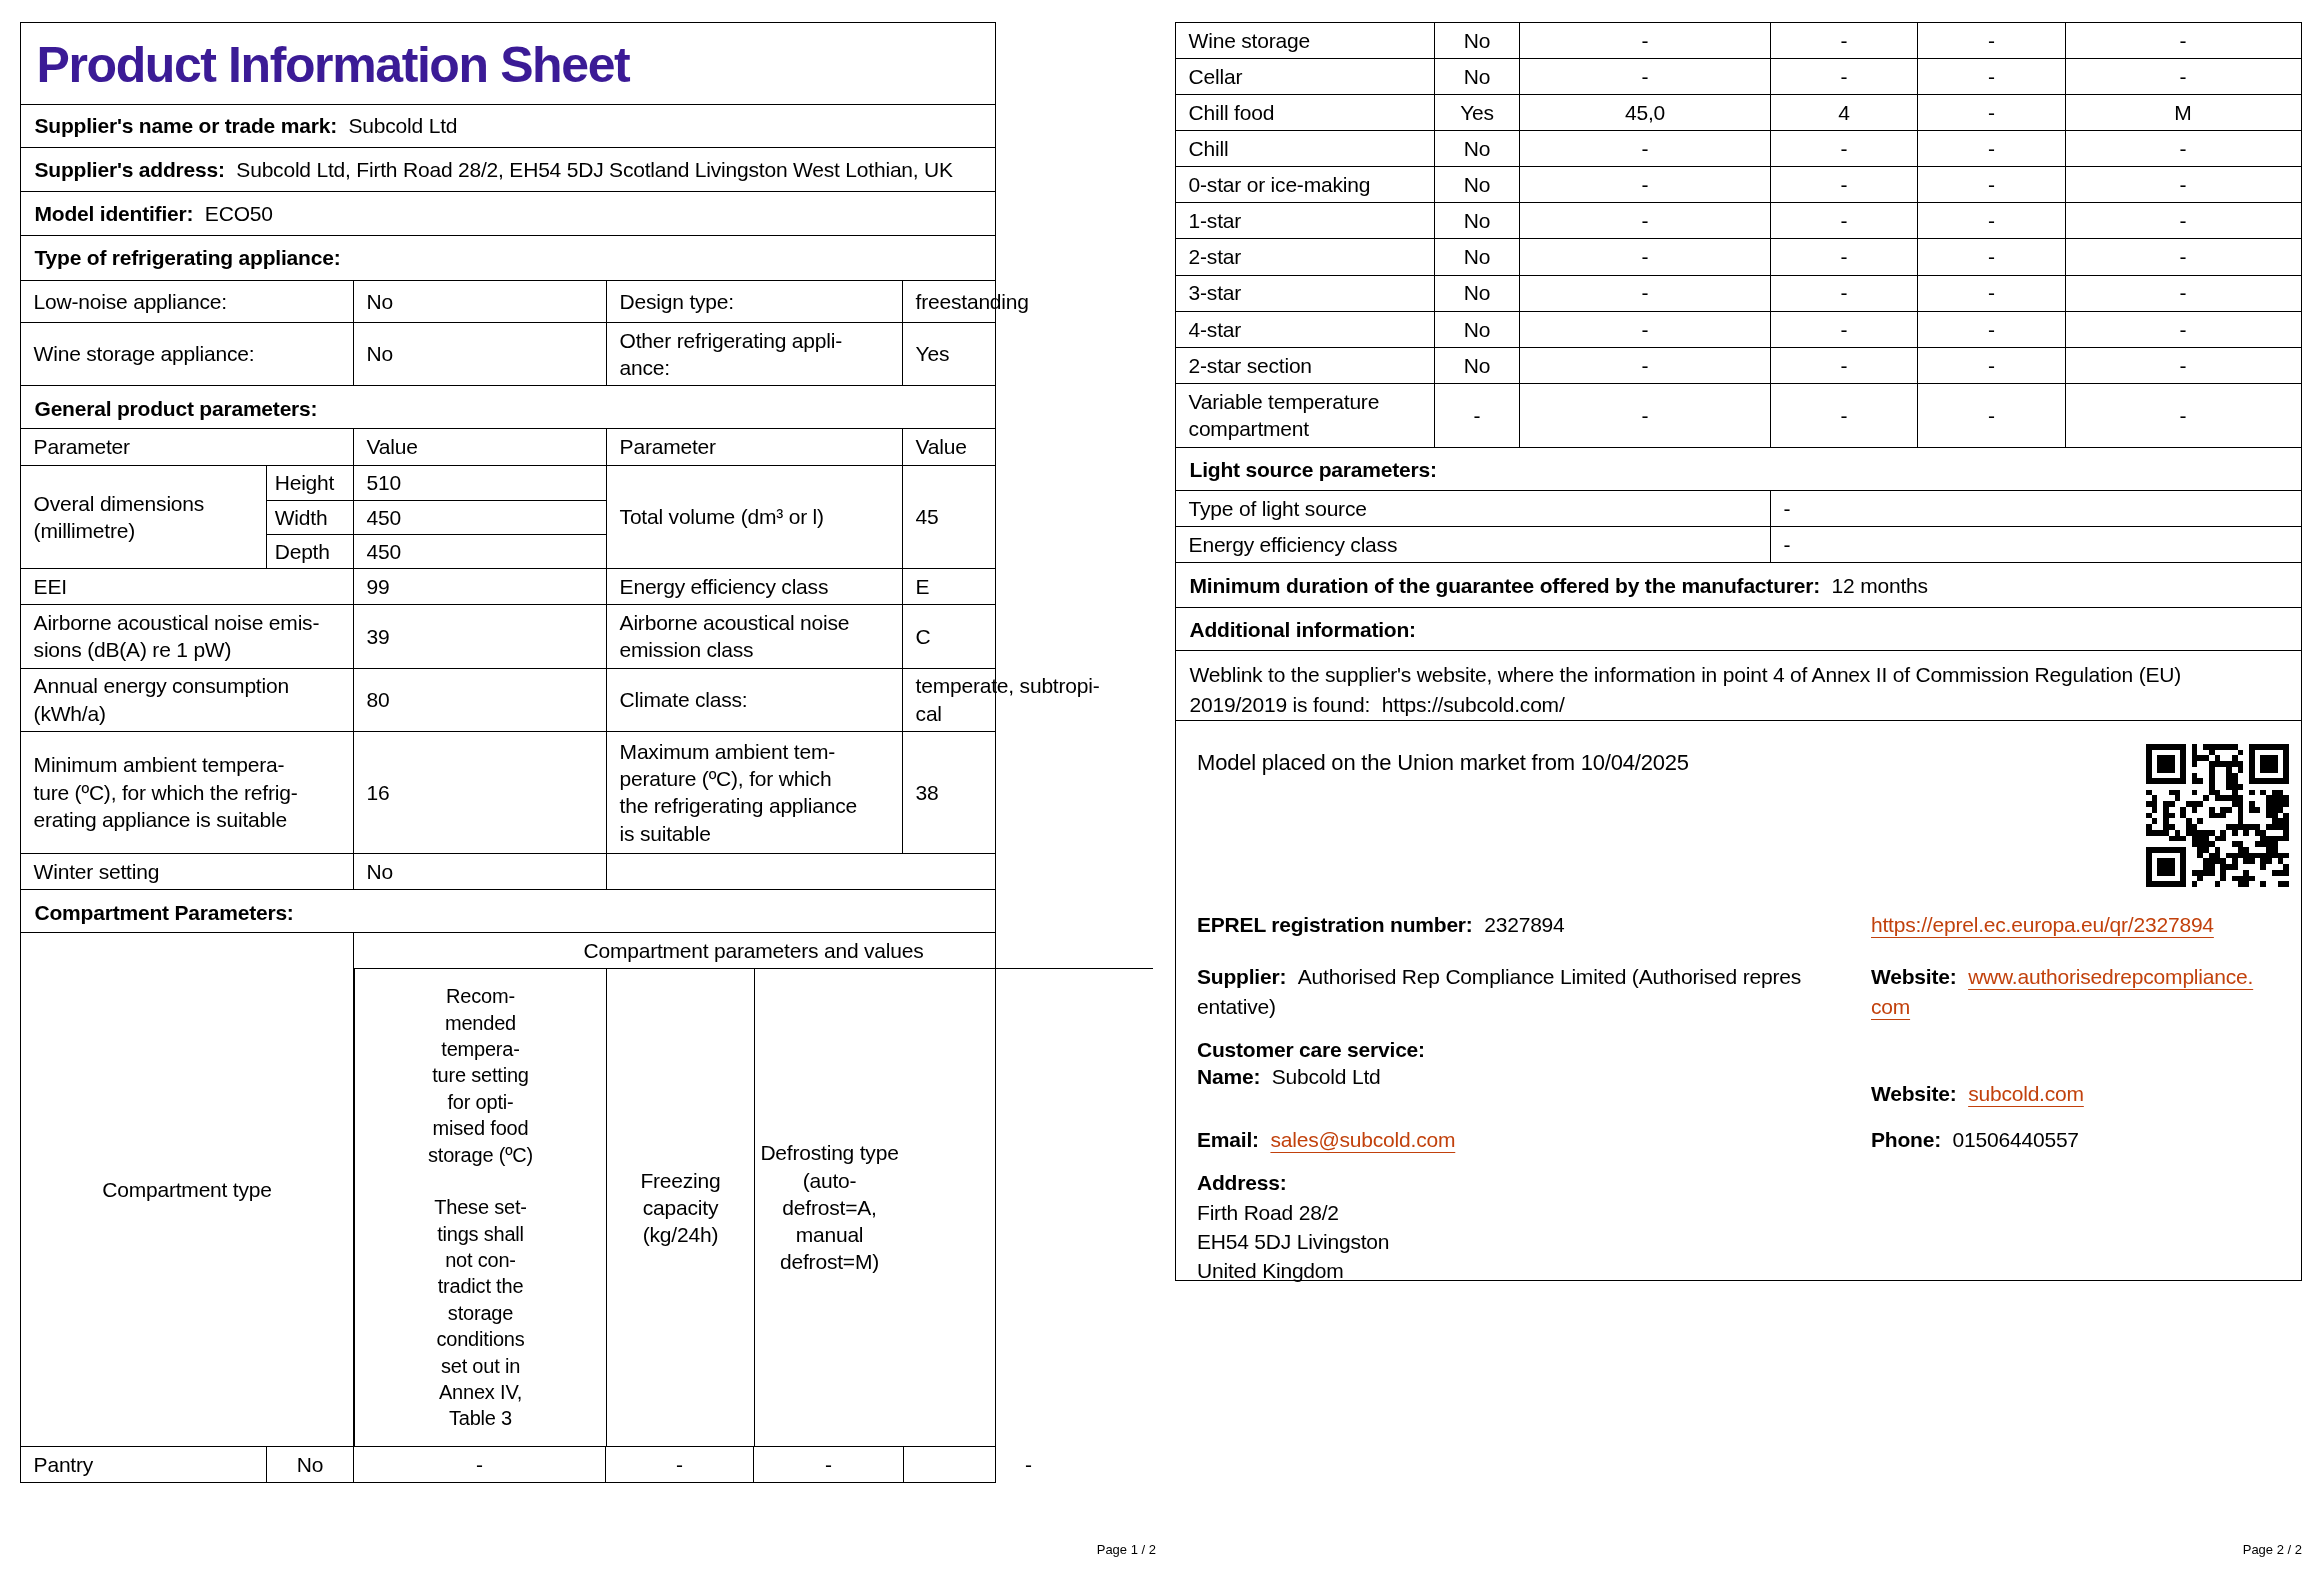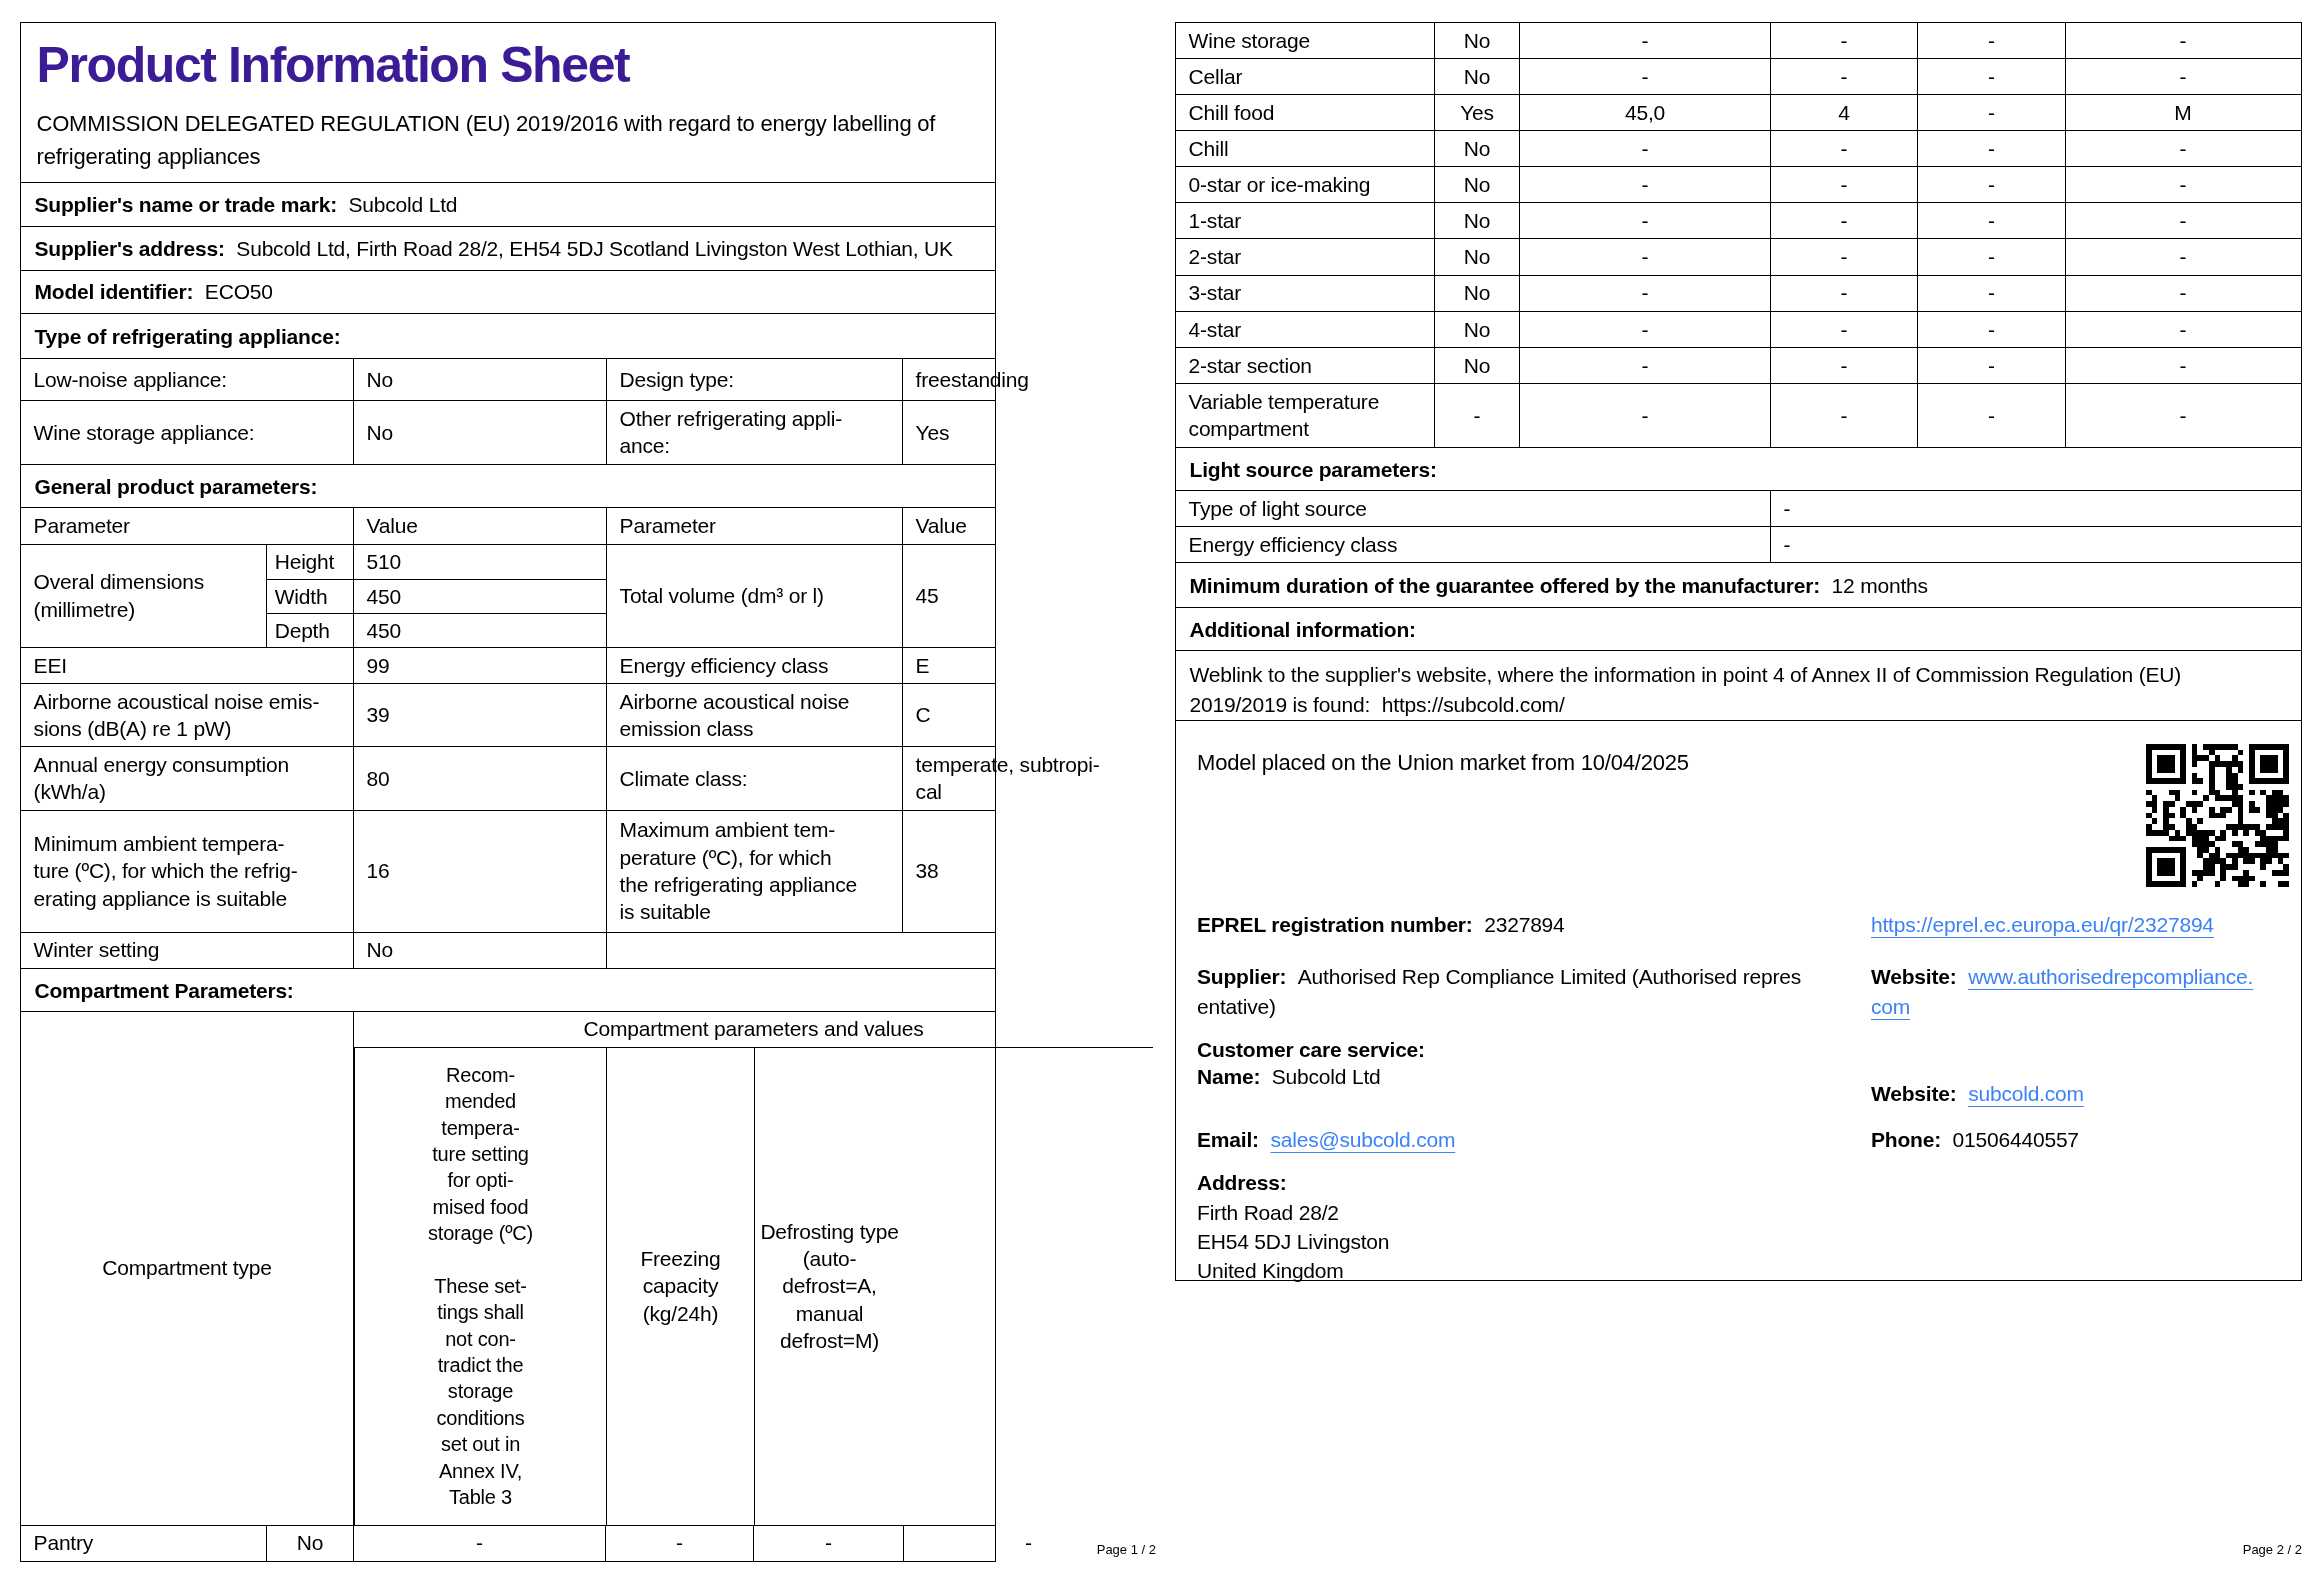--- a/index.html
+++ b/index.html
@@ -32,35 +32,34 @@
   .gcompsub{display:grid;grid-template-columns:252px 148px 150px 250px;height:100%;}
   .gpan{grid-template-columns:245px 87px 252px 148px 150px 250px;}
   .h6{grid-template-columns:258px 85px 251px 147px 148px 235px;}
   .h2{grid-template-columns:594px 530px;}
   .tthin{border-top:1px solid #000;}
   .narrow{font-size:20px;line-height:1.32;}
   .pagefoot{position:absolute;font-size:13px;letter-spacing:0;}
   #f1{top:1542px;left:20px;width:1136px;text-align:right;}
   #f2{top:1542px;left:1175px;width:1127px;text-align:right;}
   .abs{position:absolute;}
-  .link{color:#3b82f6;text-decoration:underline;text-decoration-thickness:1.4px;
+  .link{color:#c2410c;text-decoration:underline;text-decoration-thickness:1.4px;
         text-underline-offset:4.8px;cursor:pointer;}
   .lh{line-height:1.42;}
   #qr{position:absolute;top:23px;right:11.6px;width:143px;height:143px;}
   .rightcol{position:absolute;left:695px;width:415px;}
 </style>
 </head>
 <body>
 
 <div id="canvas">
 
   <div class="page" id="p1">
     <div class="titleblock">
       <div class="title">Product Information Sheet</div>
-      <div class="reg">COMMISSION DELEGATED REGULATION (EU) 2019/2016 with regard to energy labelling of refrigerating appliances</div>
     </div>
 
     <div class="row lab" style="min-height:38px">
       <span class="b gap">Supplier's name or trade mark:</span><span>Subcold Ltd</span>
     </div>
     <div class="row lab" style="min-height:43px">
       <span class="b gap">Supplier's address:</span><span>Subcold Ltd, Firth Road 28/2, EH54 5DJ Scotland Livingston West Lothian, UK</span>
     </div>
     <div class="row lab" style="min-height:42px">
       <span class="b gap">Model identifier:</span><span>ECO50</span>

